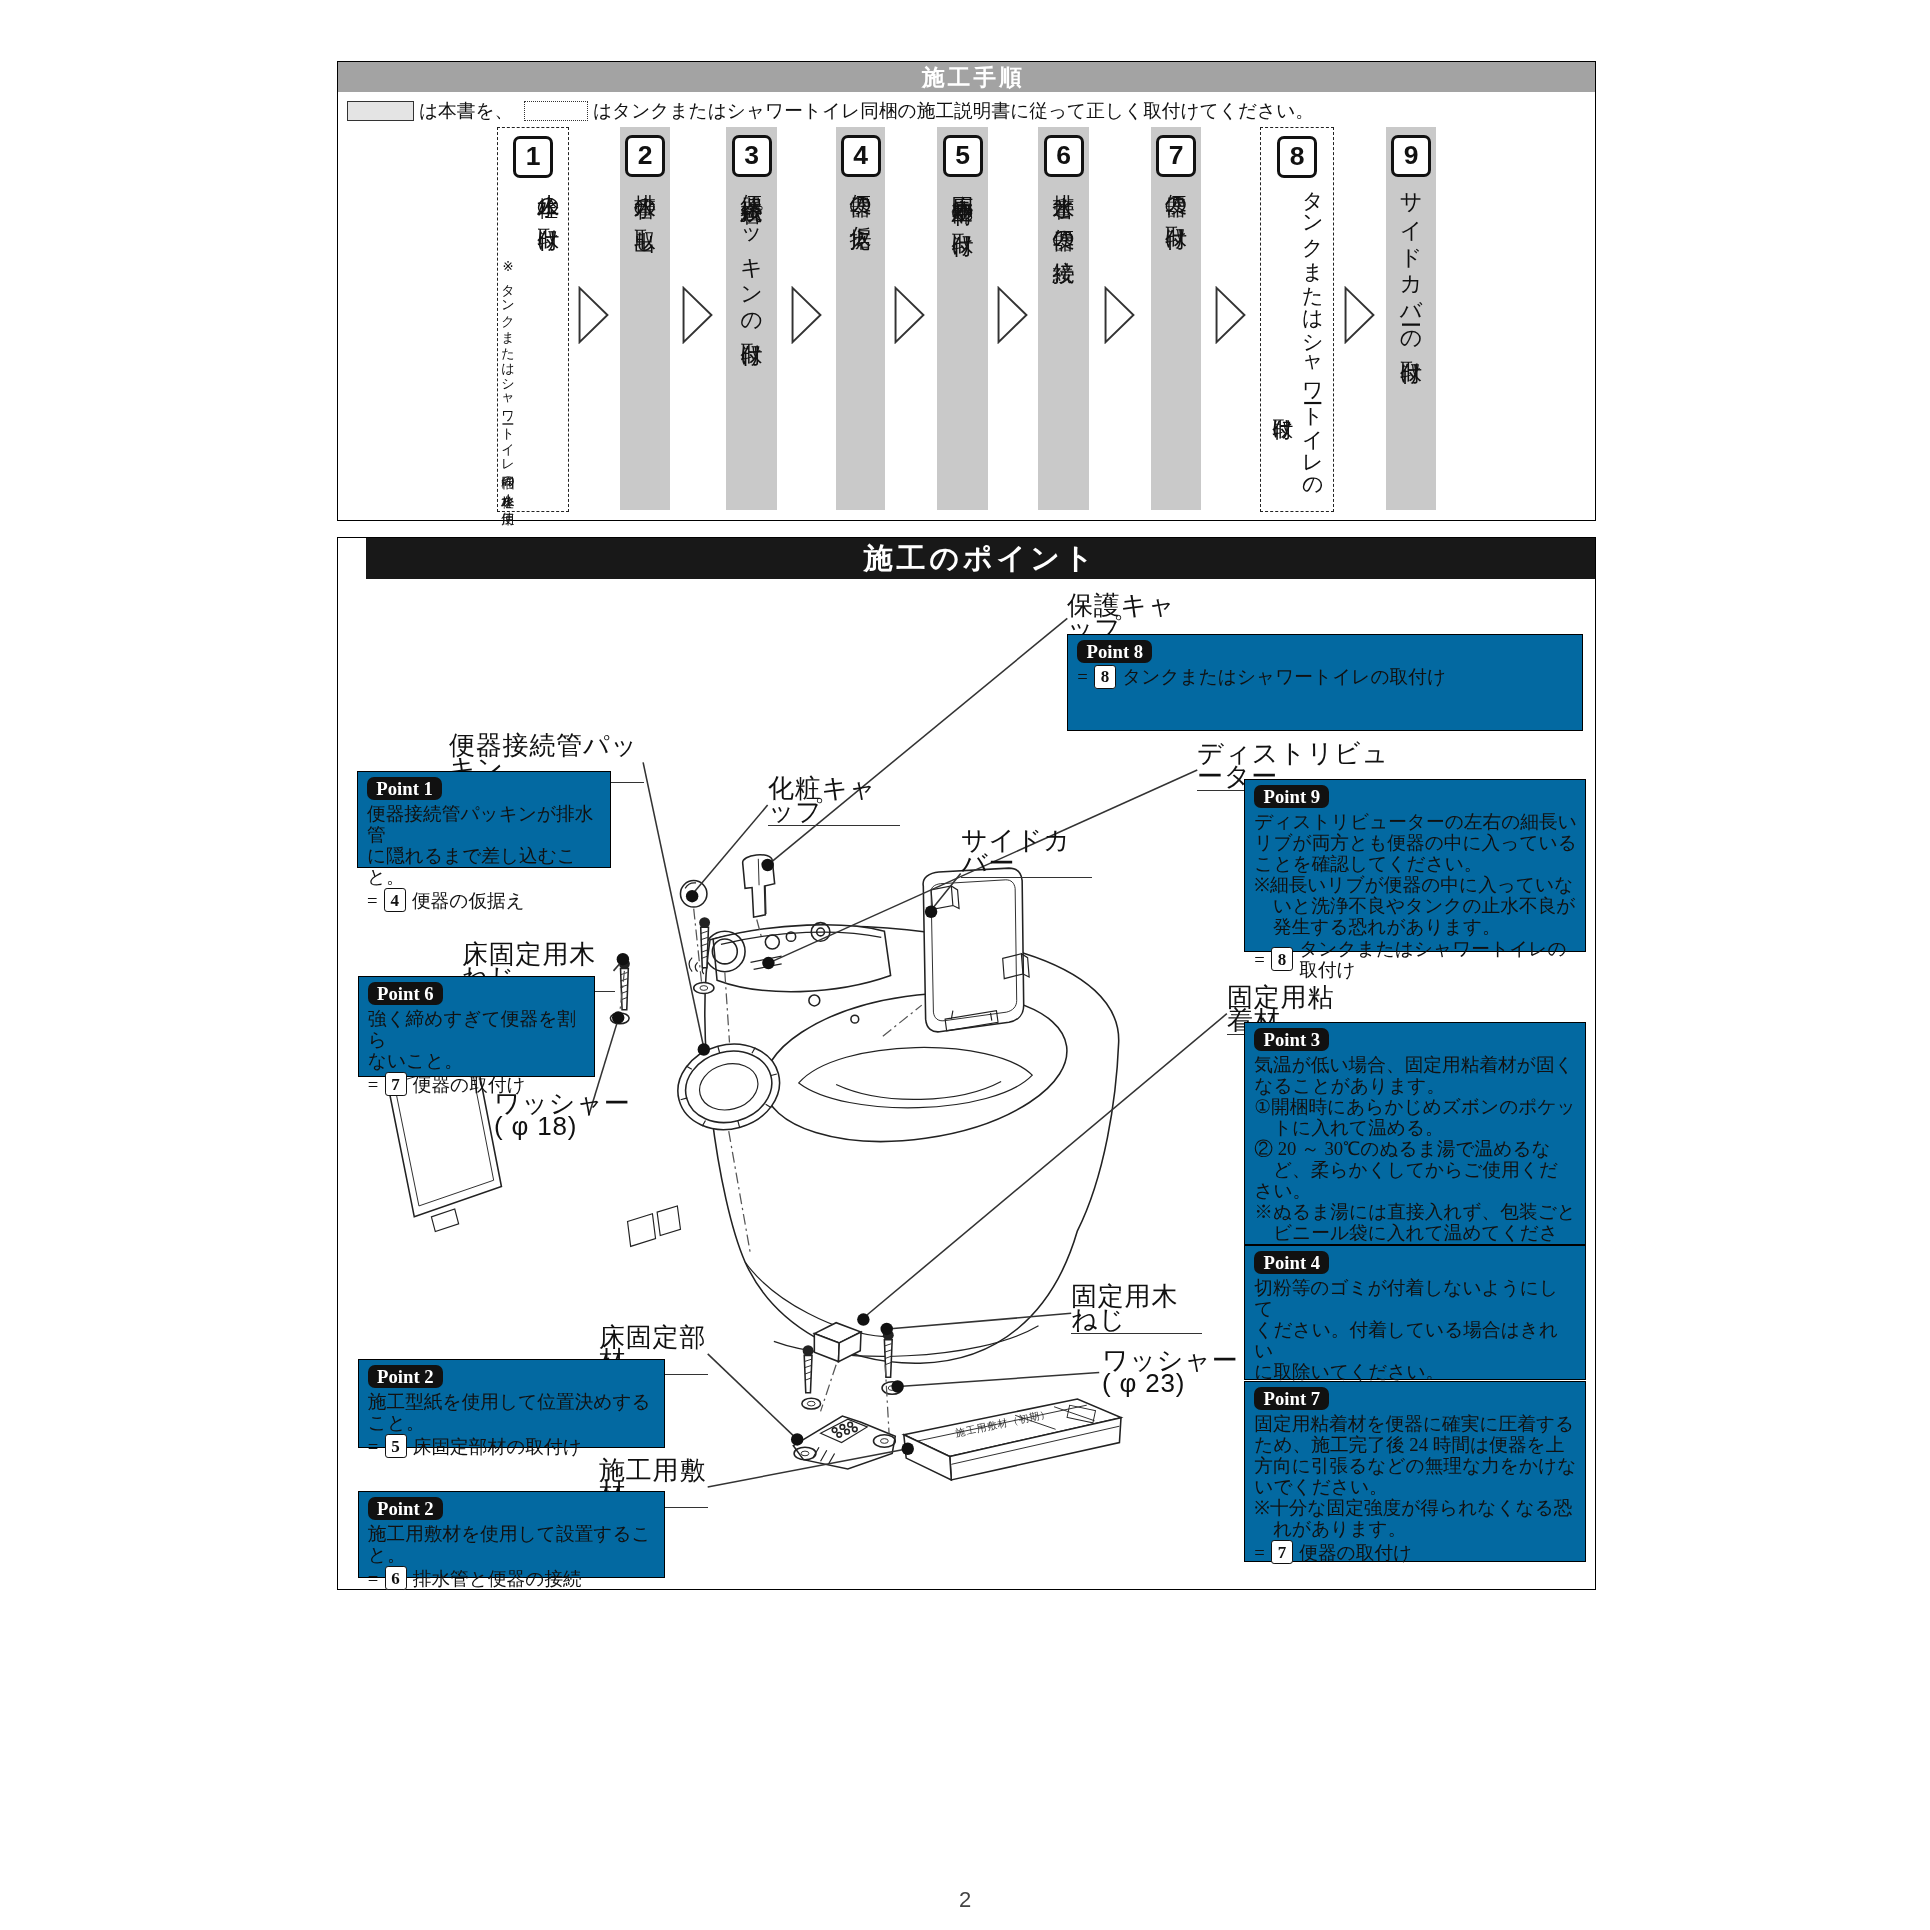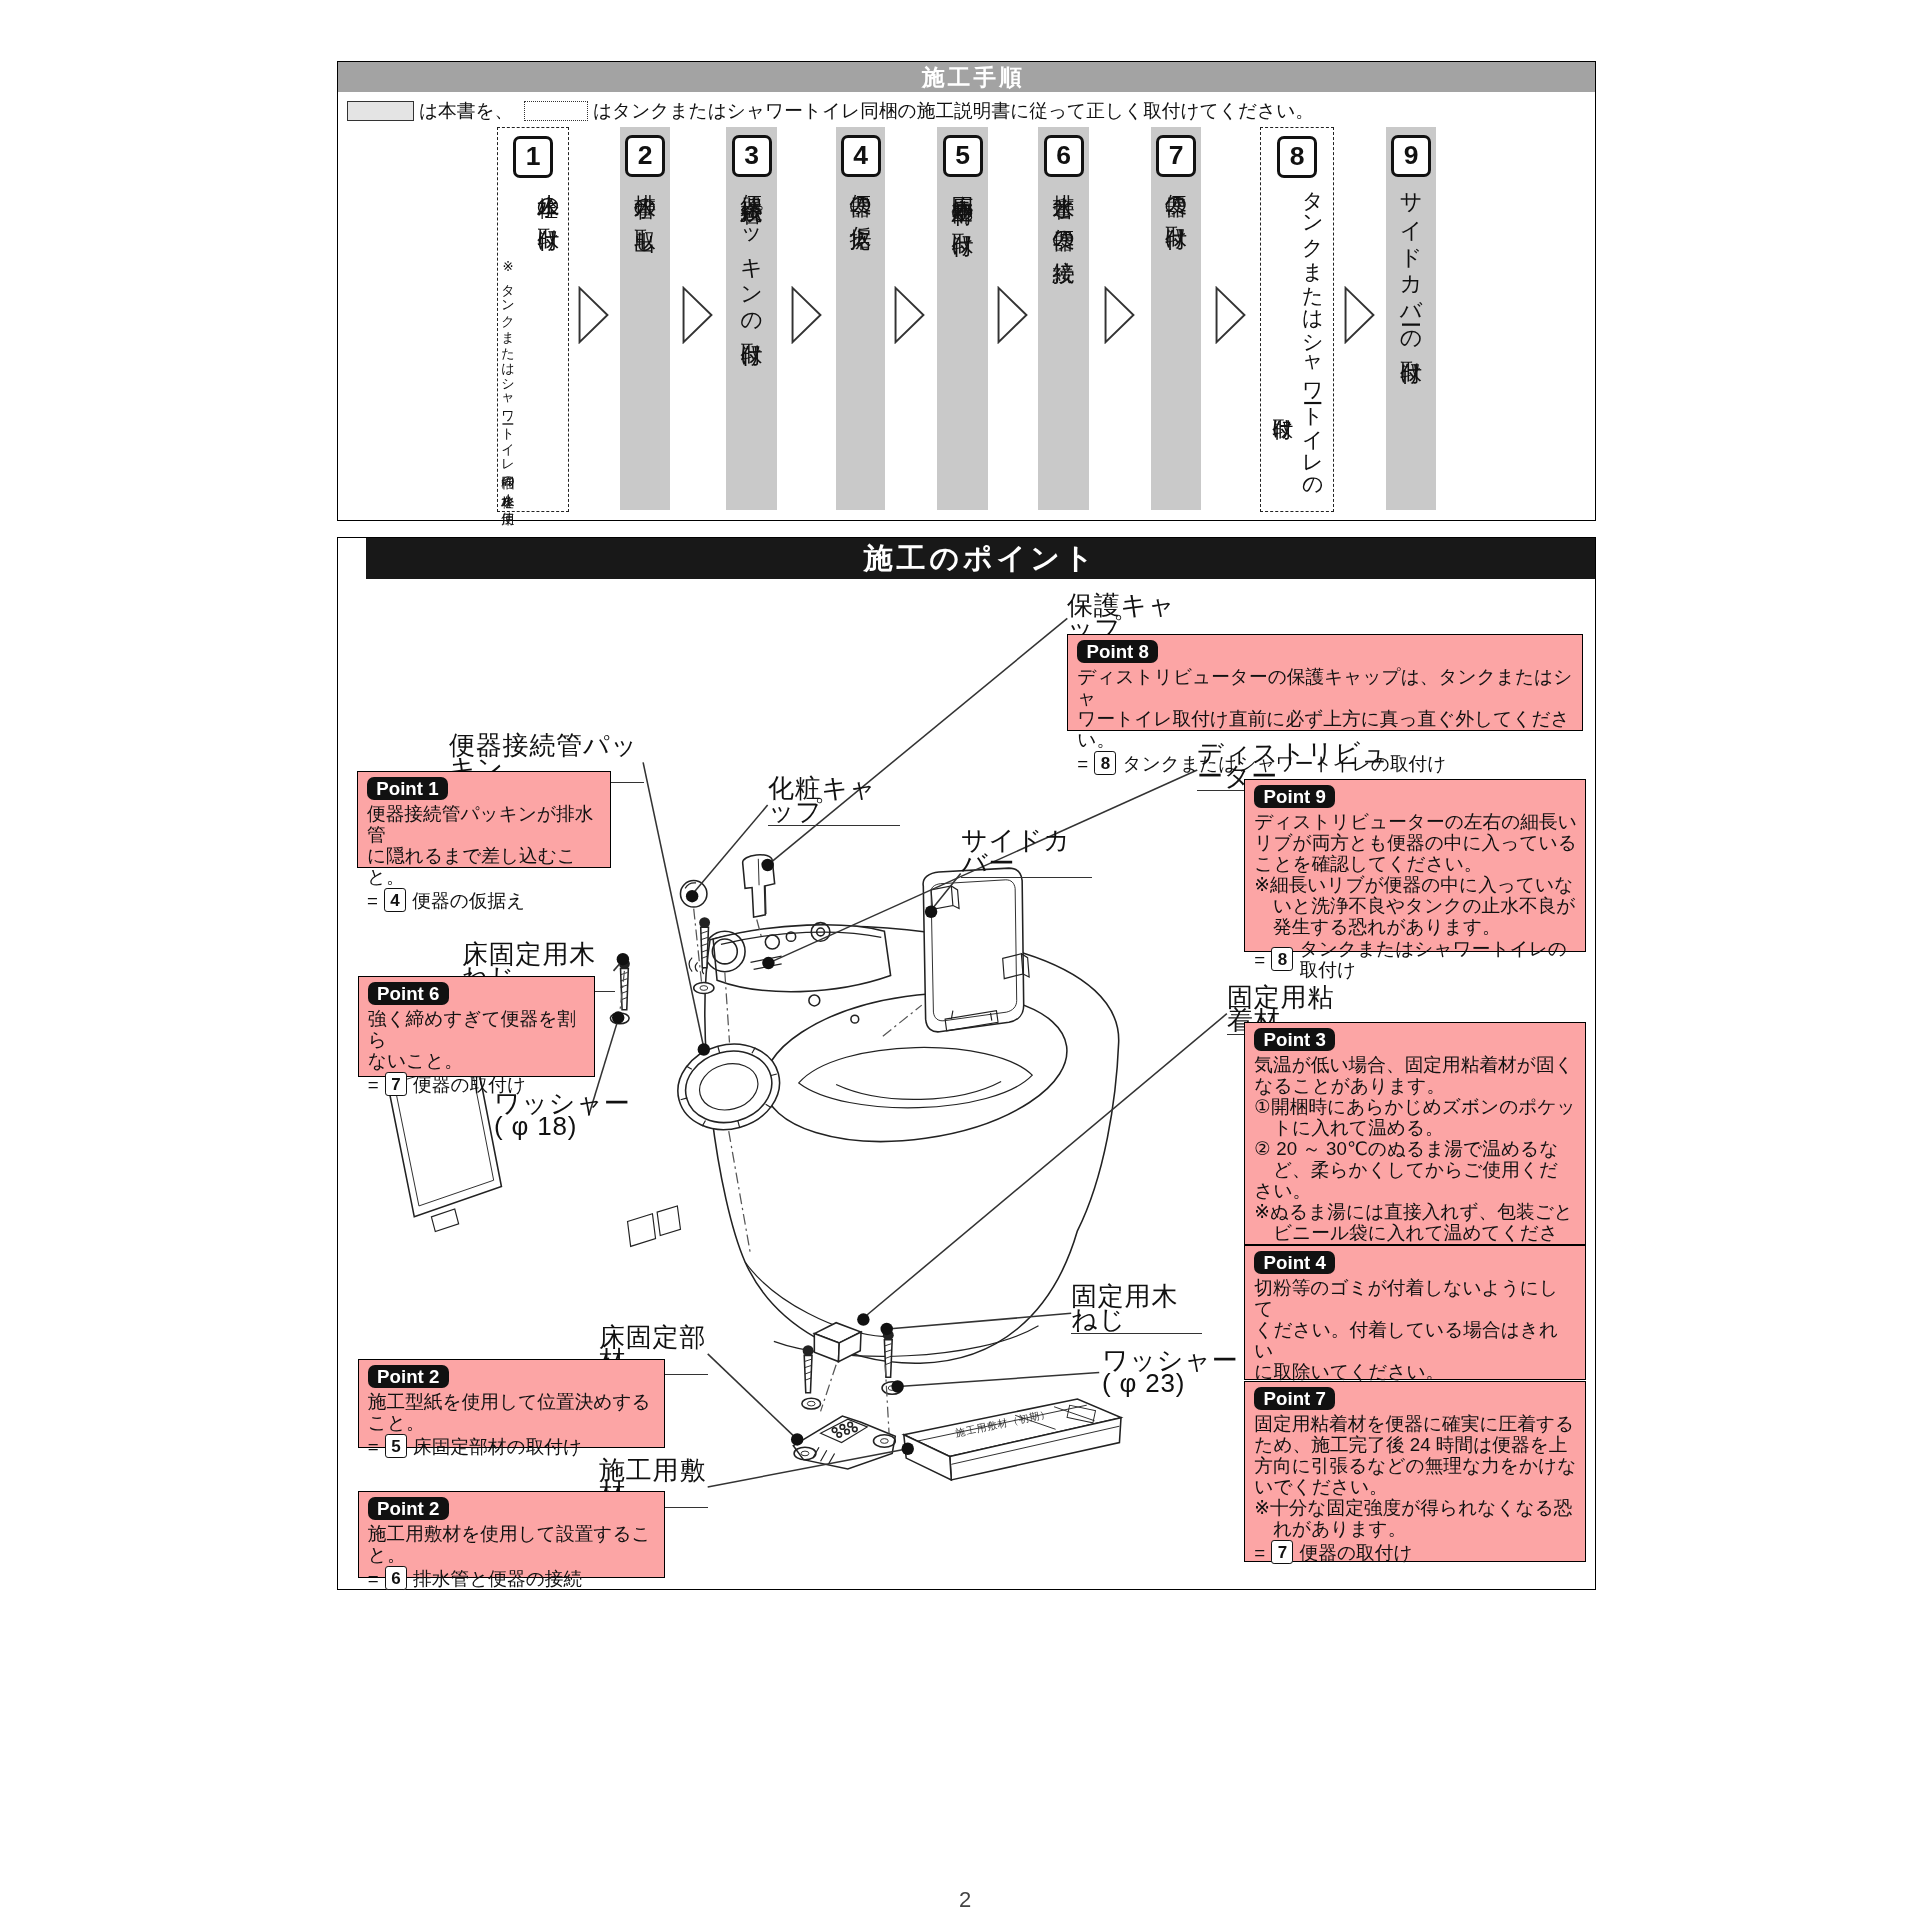--- a/index.html
+++ b/index.html
@@ -23,21 +23,21 @@
   .s1main{position:absolute;right:4.7px;top:48px;font-size:22px;letter-spacing:2.3px;}
   .s1note{position:absolute;left:2.3px;top:131px;height:248px;font-size:13.2px;letter-spacing:0.8px;line-height:1.15;}
   .s8main{position:absolute;right:6.2px;top:48px;font-size:21px;letter-spacing:0px;}
   .s8sub{position:absolute;left:7.8px;top:274px;font-size:21px;letter-spacing:1.6px;}
   .arrow{position:absolute;top:224px;width:31px;height:58px;}
   
   #sec2{left:337px;top:537px;width:1257px;height:1051px;border:1.6px solid #000;background:#fff;}
   #sec2 .hbar{position:absolute;left:0;top:0;right:0;height:41px;background:#181818;display:flex;align-items:center;justify-content:center;margin-left:28px;}
   #sec2 .hbar .t{color:#fff;font-weight:bold;font-size:29px;letter-spacing:3.9px;}
   #diagram{position:absolute;left:0;top:0;width:1257px;height:1051px;pointer-events:none;}
-  .pbox{position:absolute;border:1.6px solid #000;background:#fca5a5;padding:5.4px 7.8px 3.1px 9.3px;box-sizing:border-box;}
+  .pbox{position:absolute;border:1.6px solid #000;background:#0369a1;padding:5.4px 7.8px 3.1px 9.3px;box-sizing:border-box;font-family:Liberation Serif, serif;}
   .pbadge{display:inline-block;background:#111;color:#fff;font-weight:bold;font-size:18.7px;line-height:23px;padding:0 9.3px;border-radius:7px;}
   .pbody{font-size:18.7px;line-height:21px;white-space:pre-line;margin-top:2.3px;}
   .pref{display:flex;align-items:center;gap:6.2px;font-size:18.7px;line-height:21px;margin-top:1.6px;}
   .prefnum{display:inline-flex;align-items:center;justify-content:center;min-width:20px;height:22px;border:1.9px solid #111;border-radius:3.1px;font-weight:bold;font-size:17px;background:#fff;}
   .plabel{position:absolute;font-size:26px;white-space:pre-line;line-height:23px;letter-spacing:0.8px;}
   .ul{border-bottom:1.6px solid #333;padding-bottom:2.3px;}
   .packprint{position:absolute;font-size:10px;color:#333;transform:rotate(-12deg);transform-origin:left top;letter-spacing:0.8px;}
   #pageno{left:0;top:1887px;width:100%;text-align:center;font-size:22px;color:#444;}
 </style>
 </head>
@@ -300,22 +300,20 @@
 ( φ 18)</div>
   <div class="plabel ul" style="left:261px;top:788px;width:109px">床固定部材</div>
   <div class="plabel ul" style="left:733px;top:747px;width:131px">固定用木ねじ</div>
   <div class="plabel" style="left:764px;top:811px;">ワッシャー
 ( φ 23)</div>
   <div class="plabel ul" style="left:261px;top:921px;width:109px">施工用敷材</div>
   <div class="packprint" style="left:616px;top:889px;">施工用敷材（初期）</div>
 
   <div class="pbox" style="left:729px;top:96px;width:516px;height:97px">
     <span class="pbadge">Point 8</span>
-    <div class="pbody">ディストリビューターの保護キャップは、タンクまたはシャ
-ワートイレ取付け直前に必ず上方に真っ直ぐ外してください。</div>
     <div class="pref">
       <span>=</span>
       <span class="prefnum">8</span>
       <span>タンクまたはシャワートイレの取付け</span>
     </div>
   </div>
 
   <div class="pbox" style="left:906px;top:241px;width:342px;height:173px">
     <span class="pbadge">Point 9</span>
     <div class="pbody">ディストリビューターの左右の細長い

